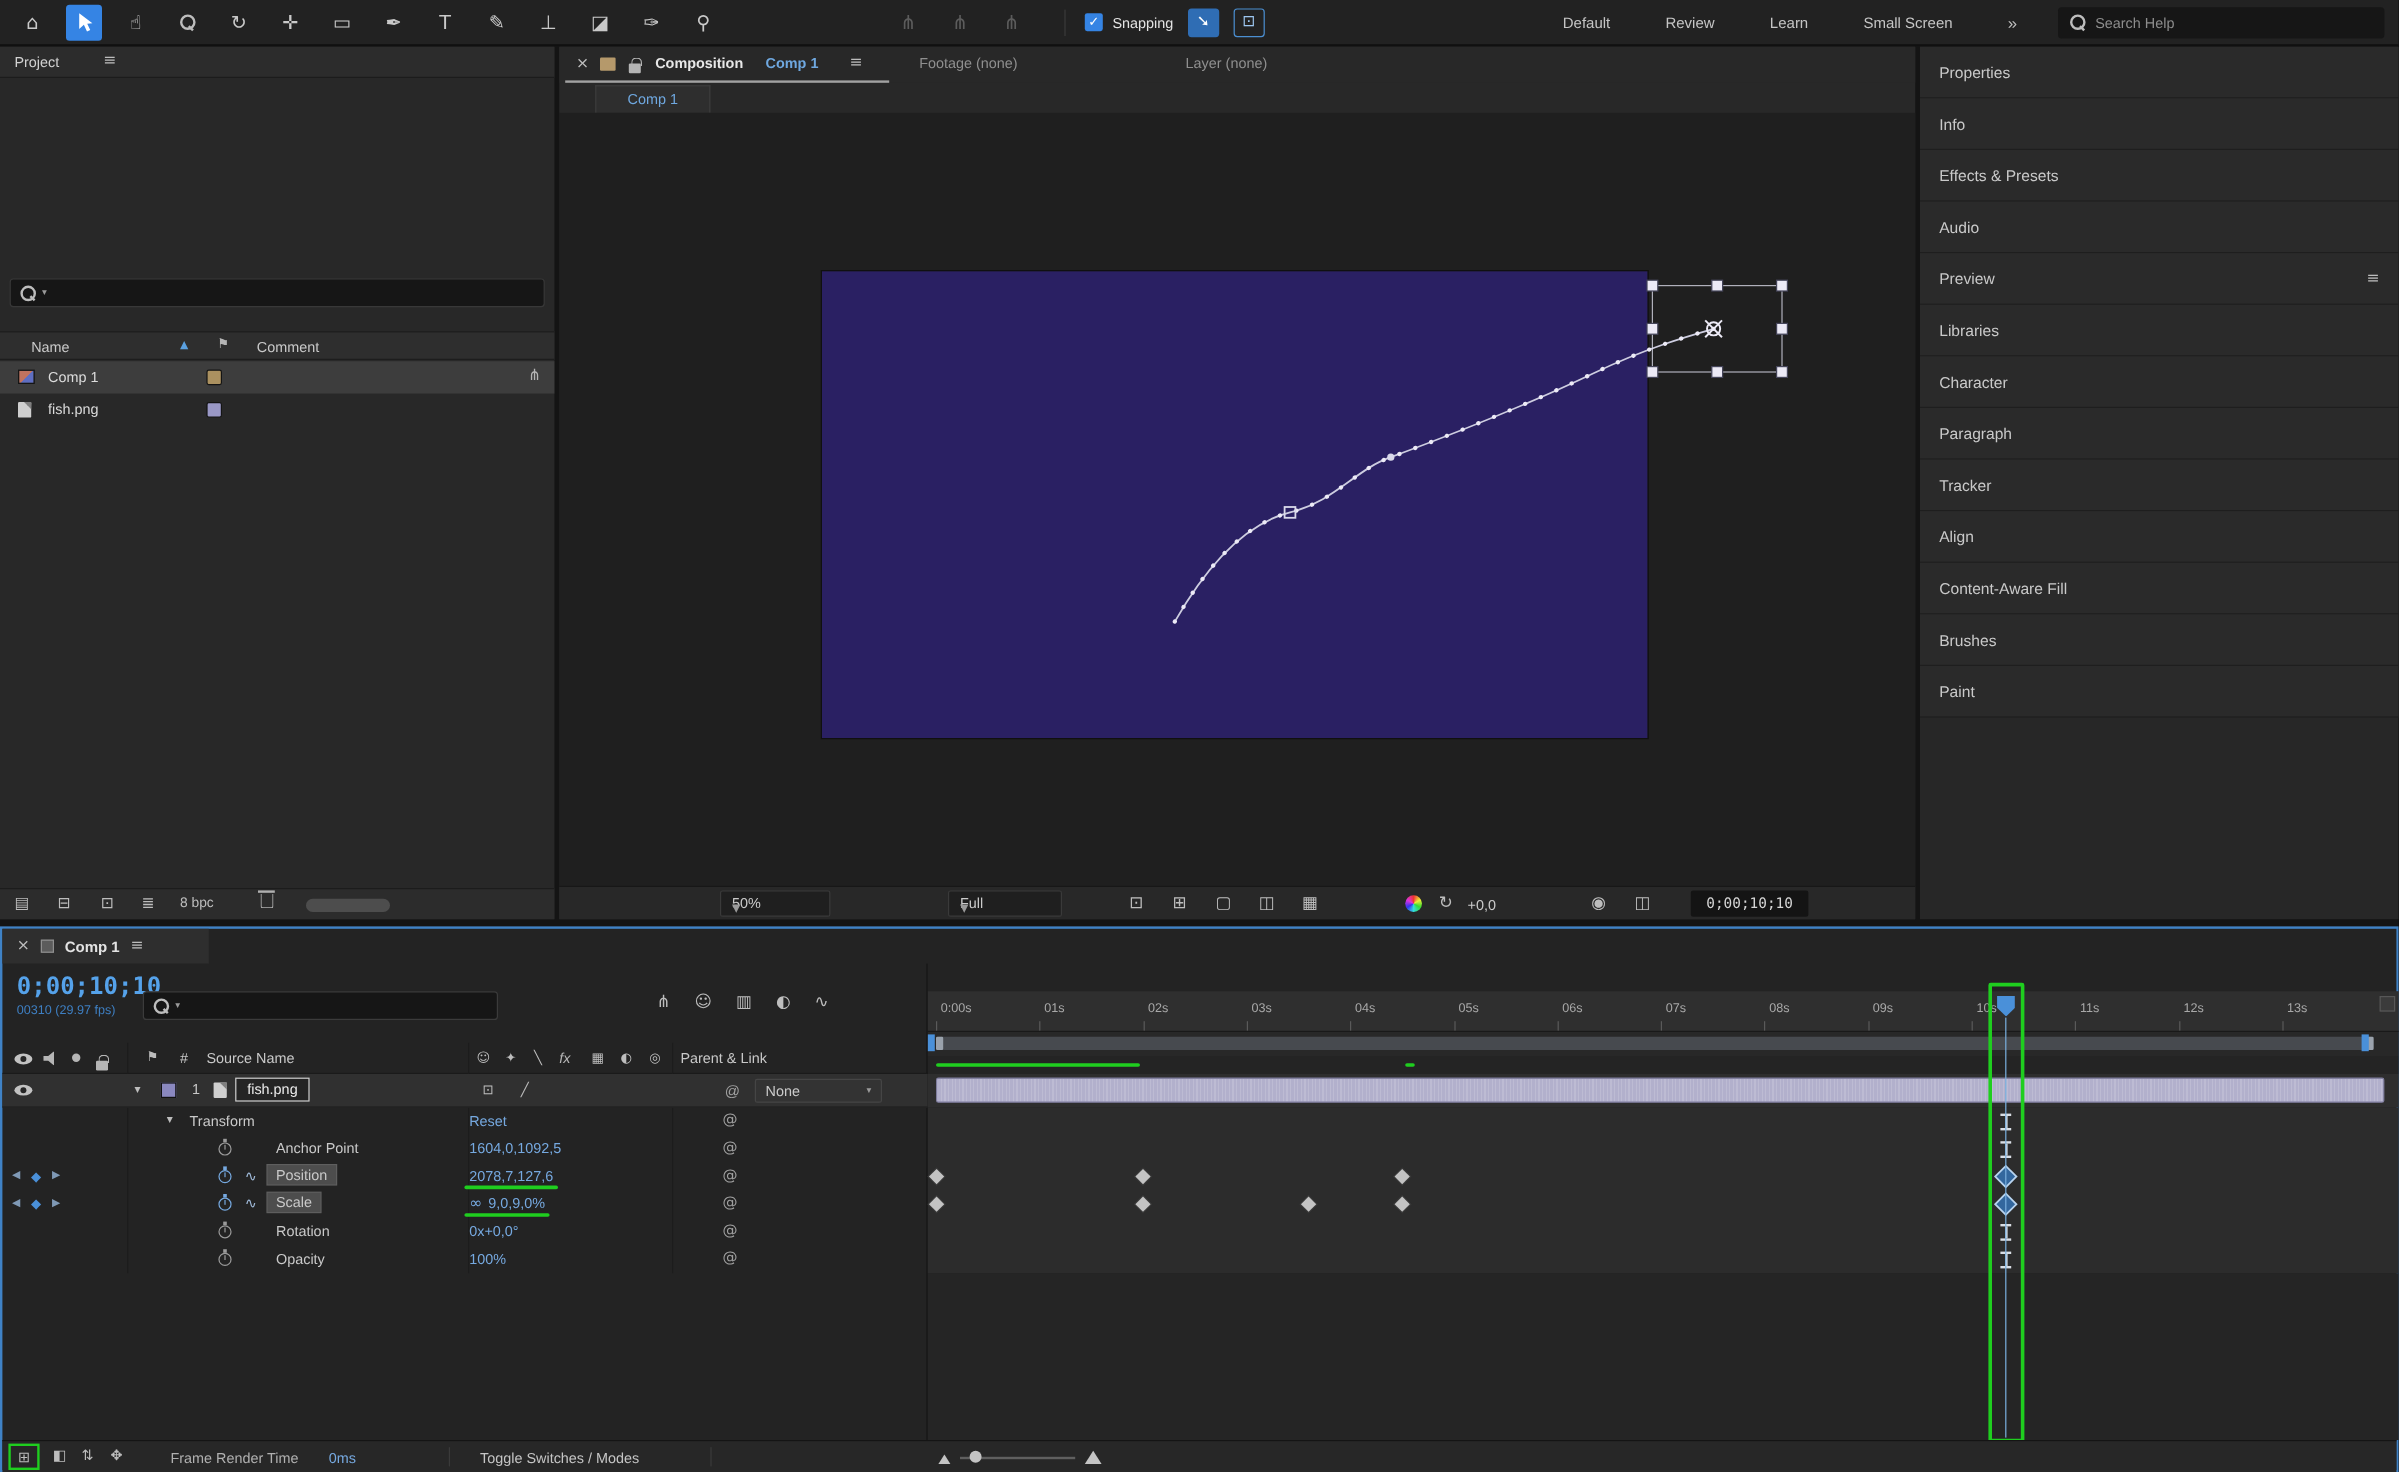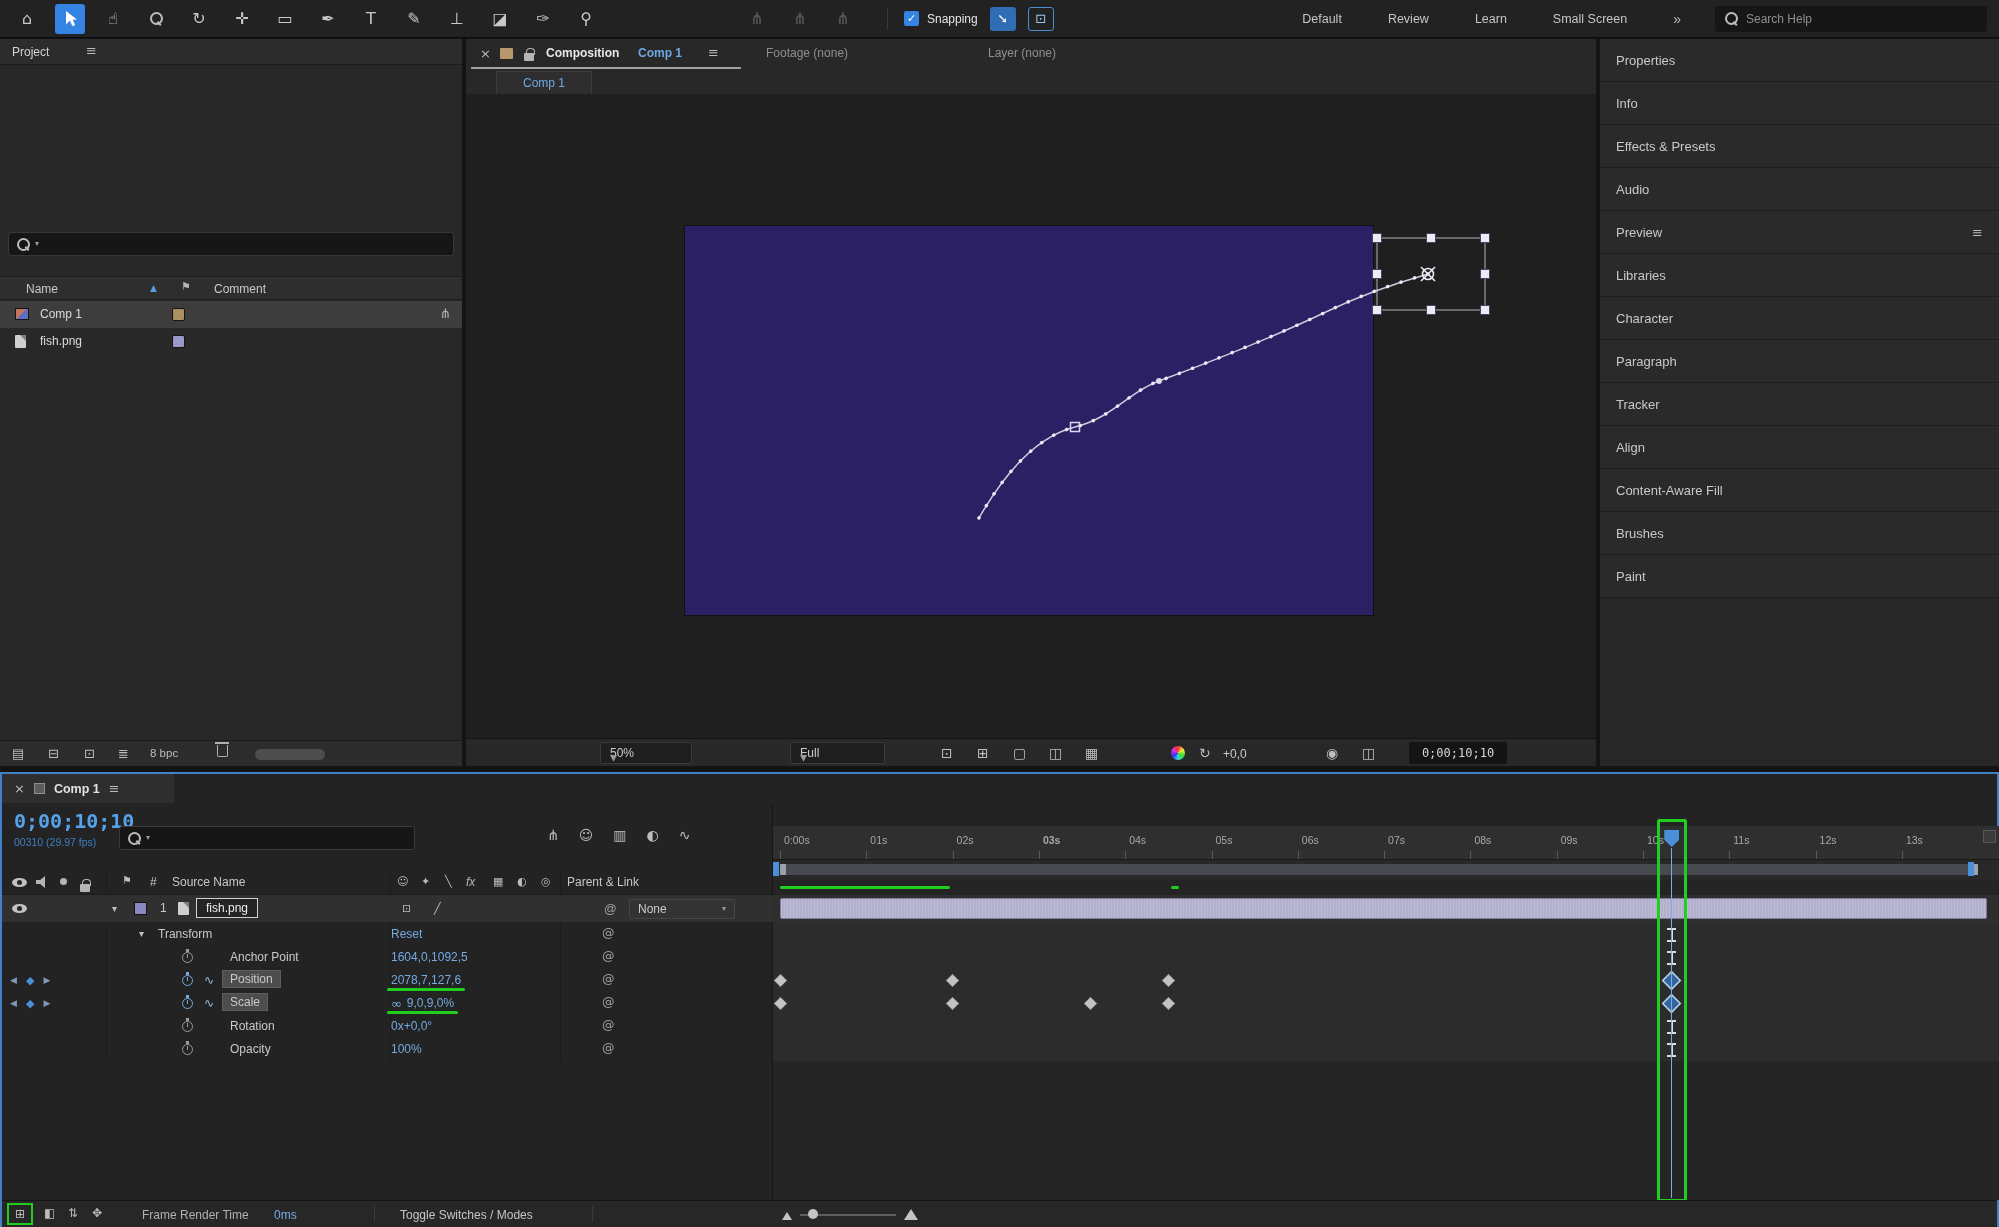--- a/index.html
+++ b/index.html
@@ -379,21 +379,21 @@
     </div>
 
     <div id="ruler">
         <div class="tick" style="left: 7px;"></div>
         <div class="tick-label" style="left: 11px;">0:00s</div>
         <div class="tick" style="left: 93.3px;"></div>
         <div class="tick-label" style="left: 97.3px;">01s</div>
         <div class="tick" style="left: 179.6px;"></div>
         <div class="tick-label" style="left: 183.6px;">02s</div>
         <div class="tick" style="left: 265.9px;"></div>
-        <div class="tick-label" style="left: 269.9px; font-weight: bold;">03s</div>
+        <div class="tick-label" style="left: 269.9px;">03s</div>
         <div class="tick" style="left: 352.2px;"></div>
         <div class="tick-label" style="left: 356.2px;">04s</div>
         <div class="tick" style="left: 438.5px;"></div>
         <div class="tick-label" style="left: 442.5px;">05s</div>
         <div class="tick" style="left: 524.8px;"></div>
         <div class="tick-label" style="left: 528.8px;">06s</div>
         <div class="tick" style="left: 611.1px;"></div>
         <div class="tick-label" style="left: 615.1px;">07s</div>
         <div class="tick" style="left: 697.4px;"></div>
         <div class="tick-label" style="left: 701.4px;">08s</div>

